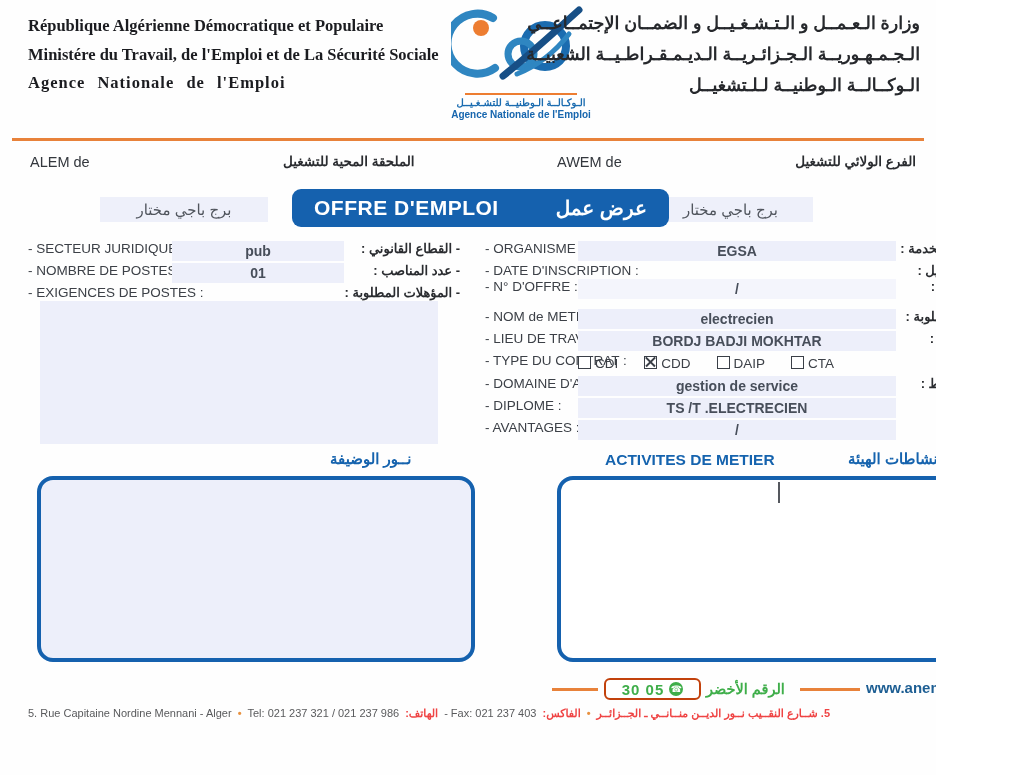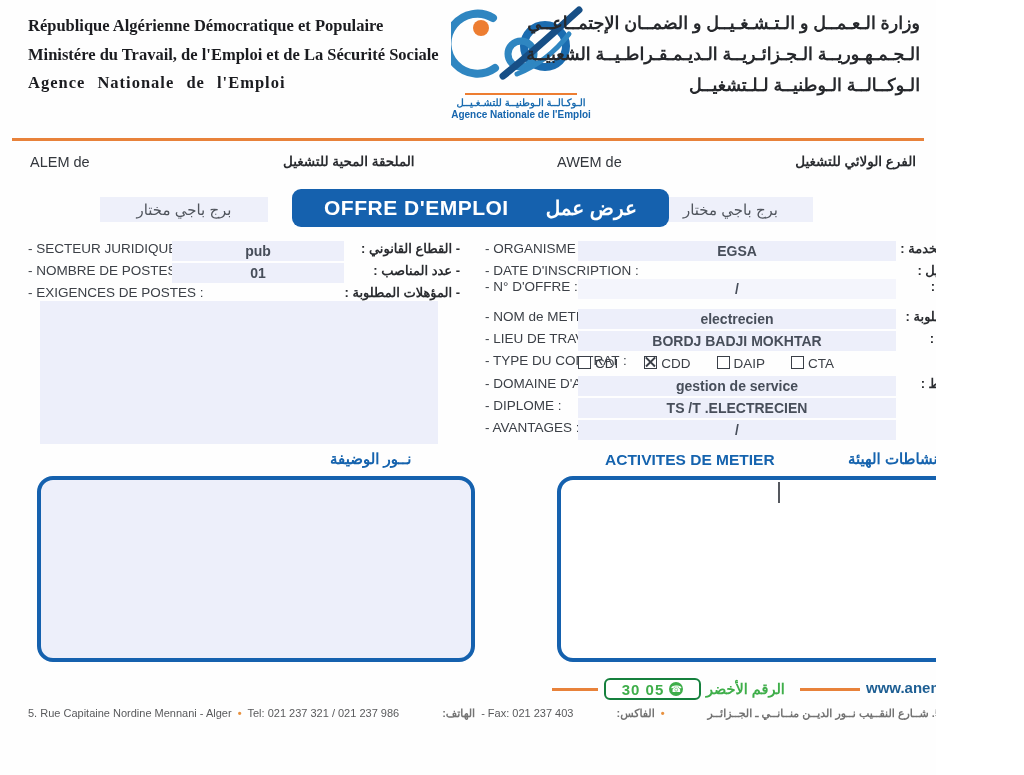--- a/index.html
+++ b/index.html
@@ -17,21 +17,21 @@
           font-size:17.5px;color:#26282c;line-height:31px;white-space:nowrap;}
   .rule-orange{position:absolute;left:12px;right:12px;top:138px;height:3px;background:#e8823a;}
   
   .b-label{position:absolute;top:154px;font-size:14.5px;color:#33373d;}
   .b-input{position:absolute;top:150px;height:25px;background:#eef0fa;color:#50555d;
            font-size:15px;display:flex;align-items:center;justify-content:center;margin-top:47px;}
   .b-ar{position:absolute;top:153px;font-size:13.5px;font-weight:bold;color:#2a2c30;white-space:nowrap;}
   
   .banner{position:absolute;left:292px;top:189px;width:377px;height:38px;background:#1561ae;
           border-radius:9px;display:flex;align-items:center;justify-content:space-between;
-          padding:0 32px;box-sizing:border-box;}
+          padding:0 22px;box-sizing:border-box;}
   .banner .fr{color:#fff;font-weight:bold;font-size:21px;letter-spacing:.5px;}
   .banner .ar{color:#fff;font-weight:bold;font-size:20px;}
   
   .frow{position:absolute;left:0;width:1024px;height:21px;}
   .flabel{position:absolute;font-size:13.5px;color:#3c4047;white-space:nowrap;}
   .fval{position:absolute;background:#edeffa;height:20px;display:flex;align-items:center;
         justify-content:center;font-weight:bold;font-size:14px;color:#474e5a;white-space:nowrap;}
   .far{position:absolute;right:16px;font-size:13px;font-weight:bold;color:#2a2c30;white-space:nowrap;}
   .lfar{position:absolute;left:298px;width:162px;text-align:right;font-size:13px;
         font-weight:bold;color:#2a2c30;white-space:nowrap;}
@@ -50,33 +50,33 @@
   
   .sec-fr{position:absolute;top:451px;font-weight:bold;font-size:15.5px;color:#1563ae;white-space:nowrap;}
   .sec-ar{position:absolute;top:450px;font-weight:bold;font-size:15px;color:#1563ae;white-space:nowrap;}
   .bigbox{position:absolute;top:476px;height:186px;border:4px solid #1561ae;border-radius:16px;
           box-sizing:border-box;}
   .bb-left{left:37px;width:438px;background:#edeffa;}
   .bb-right{left:557px;width:450px;background:#ffffff;}
   .caret{position:absolute;left:778px;top:482px;width:2px;height:21px;background:#55585e;}
   
   .seg{position:absolute;top:688px;height:3px;background:#e8823a;}
-  .badge{position:absolute;left:604px;top:678px;width:97px;height:22px;border:2px solid #15803d;
+  .badge{position:absolute;left:604px;top:678px;width:97px;height:22px;border:2px solid #c2410c;
          border-radius:6px;background:#fff;box-sizing:border-box;display:flex;align-items:center;
          justify-content:center;gap:5px;}
   .badge .num{color:#3fae4a;font-weight:bold;font-size:15px;letter-spacing:1px;}
   .badge .ph{width:14px;height:14px;border-radius:50%;background:#3fae4a;color:#fff;font-size:9px;
              display:flex;align-items:center;justify-content:center;line-height:1;}
   .greenlbl{position:absolute;left:706px;top:681px;font-weight:bold;font-size:14.5px;color:#3fae4a;white-space:nowrap;}
   .site{position:absolute;left:866px;top:679px;font-weight:bold;font-size:15px;color:#1d5e93;}
   .seg-blue{position:absolute;left:956px;top:688px;width:60px;height:4px;background:#2878b5;}
   
   .footer{position:absolute;left:28px;top:707px;width:980px;font-size:11px;color:#595a5c;
           display:flex;align-items:baseline;gap:6px;white-space:nowrap;}
-  .footer .ar{font-weight:bold;color:#737373;margin-left:37px;}
+  .footer .ar{font-weight:bold;color:#ef4444;}
   .footer .dot{color:#e8913f;font-weight:bold;}
 </style>
 </head>
 <body>
 
 <div class="page">
 
   <div class="hdr-fr">
     <div class="l1">République Algérienne Démocratique et Populaire</div>
     <div class="l2">Ministére du Travail, de l'Emploi et de La Sécurité Sociale</div>

